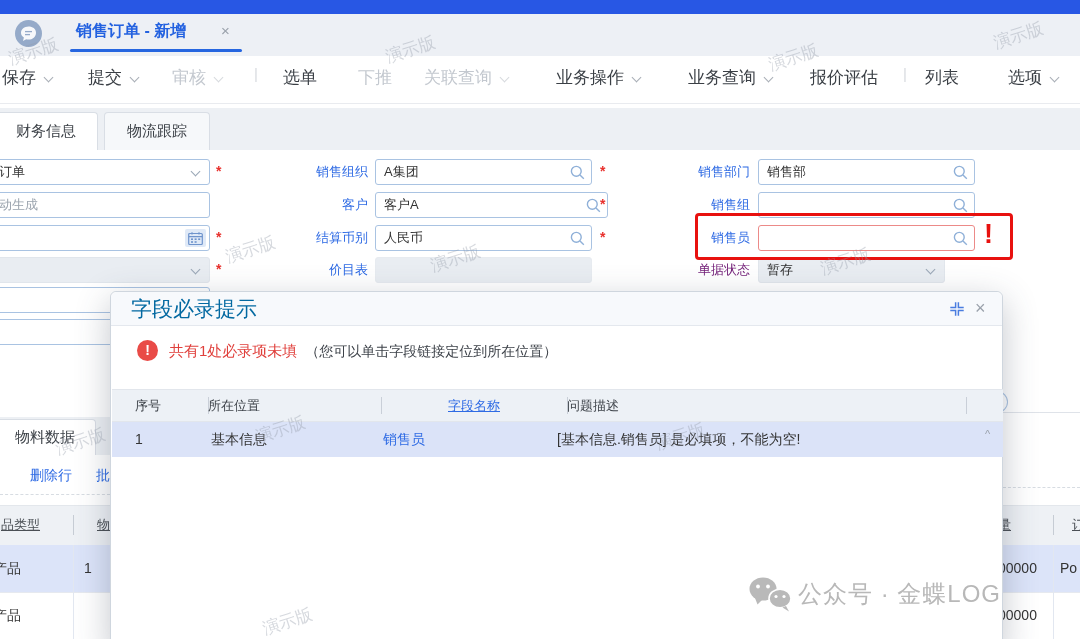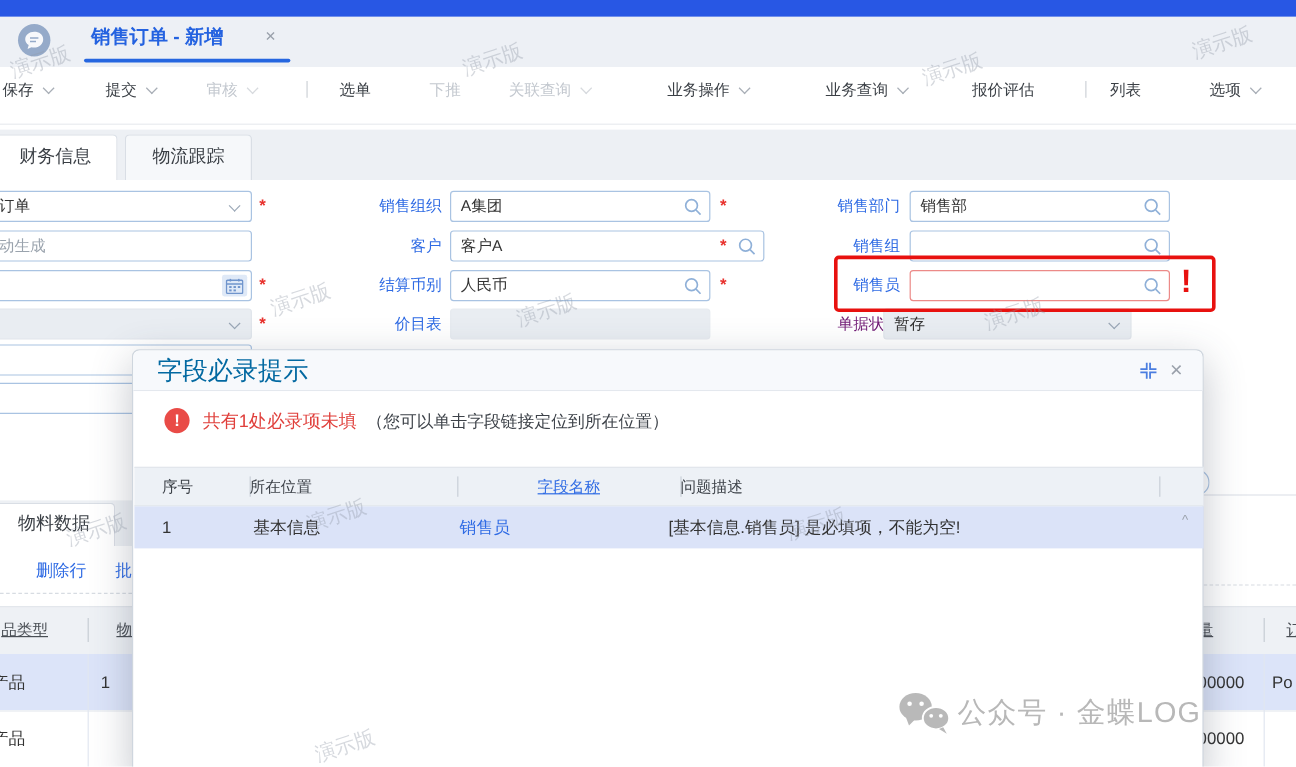--- a/index.html
+++ b/index.html
@@ -13,21 +13,21 @@
   
   .topbar { left:0; top:0; width:1080px; height:14px; background:#2857e4; }
   .tabbar { left:0; top:14px; width:1080px; height:42px; background:#edf0f5; }
   .msgicon { left:15px; top:20px; width:27px; height:27px; border-radius:50%; background:#95aac9; }
   .doctab-title { left:76px; top:21px; font-size:16px; font-weight:bold; color:#2462e0; white-space:nowrap; }
   .doctab-close { left:221px; top:22px; font-size:15px; color:#9aa1ab; cursor:pointer; }
   .doctab-underline { left:70px; top:49px; width:172px; height:3px; background:#2666e0; border-radius:2px; }
 
   
   .toolbar { left:0; top:56px; width:1080px; height:48px; background:#fff; border-bottom:1px solid #e9ebef; }
-  .titem { position:absolute; top:66px; font-size:13px; color:#3a3f45; white-space:nowrap; cursor:pointer; }
+  .titem { position:absolute; top:66px; font-size:17px; color:#3a3f45; white-space:nowrap; cursor:pointer; }
   .titem.dis { color:#c3c8cf; }
   .tsep { position:absolute; top:65px; font-size:15px; color:#d8dbdf; }
   .tchev { display:inline-block; width:7px; height:7px; border-right:1.5px solid #a8aeb6;
            border-bottom:1.5px solid #a8aeb6; transform:rotate(45deg); margin-left:9px; vertical-align:2px; }
   .dis .tchev { border-color:#d7dade; }
 
   
   .formtabstrip { left:0; top:108px; width:1080px; height:42px; background:#edf0f4; }
   .ftab { position:absolute; top:112px; height:38px; background:#fff; border:1px solid #d9dee5; border-bottom:none;
           border-radius:4px 4px 0 0; text-align:center; font-size:15px; line-height:36px; color:#3a3f45; cursor:pointer; }
@@ -166,21 +166,21 @@
   <div class="fld" style="left:375px;top:159px;width:217px">
     <span>A集团</span>
     <span class="sicon"><svg width="17" height="17" viewBox="0 0 17 17">
           <circle cx="7.3" cy="7.3" r="4.9" fill="none" stroke="#8fb0d8" stroke-width="1.4"></circle>
           <line x1="11" y1="11" x2="14.8" y2="14.8" stroke="#8fb0d8" stroke-width="1.4"></line>
         </svg></span>
   </div>
   <span class="star" style="left:600px;top:163px">*</span>
 
   <div class="lbl" style="left:268px;top:192px">客户</div>
-  <div class="fld" style="left:375px;top:192px;width:262px">
+  <div class="fld" style="left:375px;top:192px;width:233px">
     <span>客户A</span>
     <span class="sicon"><svg width="17" height="17" viewBox="0 0 17 17">
           <circle cx="7.3" cy="7.3" r="4.9" fill="none" stroke="#8fb0d8" stroke-width="1.4"></circle>
           <line x1="11" y1="11" x2="14.8" y2="14.8" stroke="#8fb0d8" stroke-width="1.4"></line>
         </svg></span>
   </div>
   <span class="star" style="left:600px;top:196px">*</span>
 
   <div class="lbl" style="left:268px;top:225px">结算币别</div>
   <div class="fld" style="left:375px;top:225px;width:217px">
@@ -220,21 +220,21 @@
     <span></span>
     <span class="sicon"><svg width="17" height="17" viewBox="0 0 17 17">
           <circle cx="7.3" cy="7.3" r="4.9" fill="none" stroke="#8fb0d8" stroke-width="1.4"></circle>
           <line x1="11" y1="11" x2="14.8" y2="14.8" stroke="#8fb0d8" stroke-width="1.4"></line>
         </svg></span>
   </div>
   <div class="abs errbox"></div>
   <div class="abs errmark">!</div>
 
   <div class="lbl plain" style="left:650px;top:257px">单据状态</div>
-  <div class="fld dis" style="left:736px;top:257px;width:207px">
+  <div class="fld dis" style="left:758px;top:257px;width:187px">
     <span>暂存</span>
     <span class="fchev"></span>
   </div>
 
   <div class="fld noicon" style="left:-62px;top:287px;width:272px"></div>
   <div class="fld noicon" style="left:-62px;top:319px;width:272px"></div>
 
   <div class="abs mstrip"></div>
   <div class="ftab" style="left:-6px;top:419px;width:102px;height:36px;line-height:34px">物料数据</div>
   <span class="blink" style="left:30px">删除行</span>

